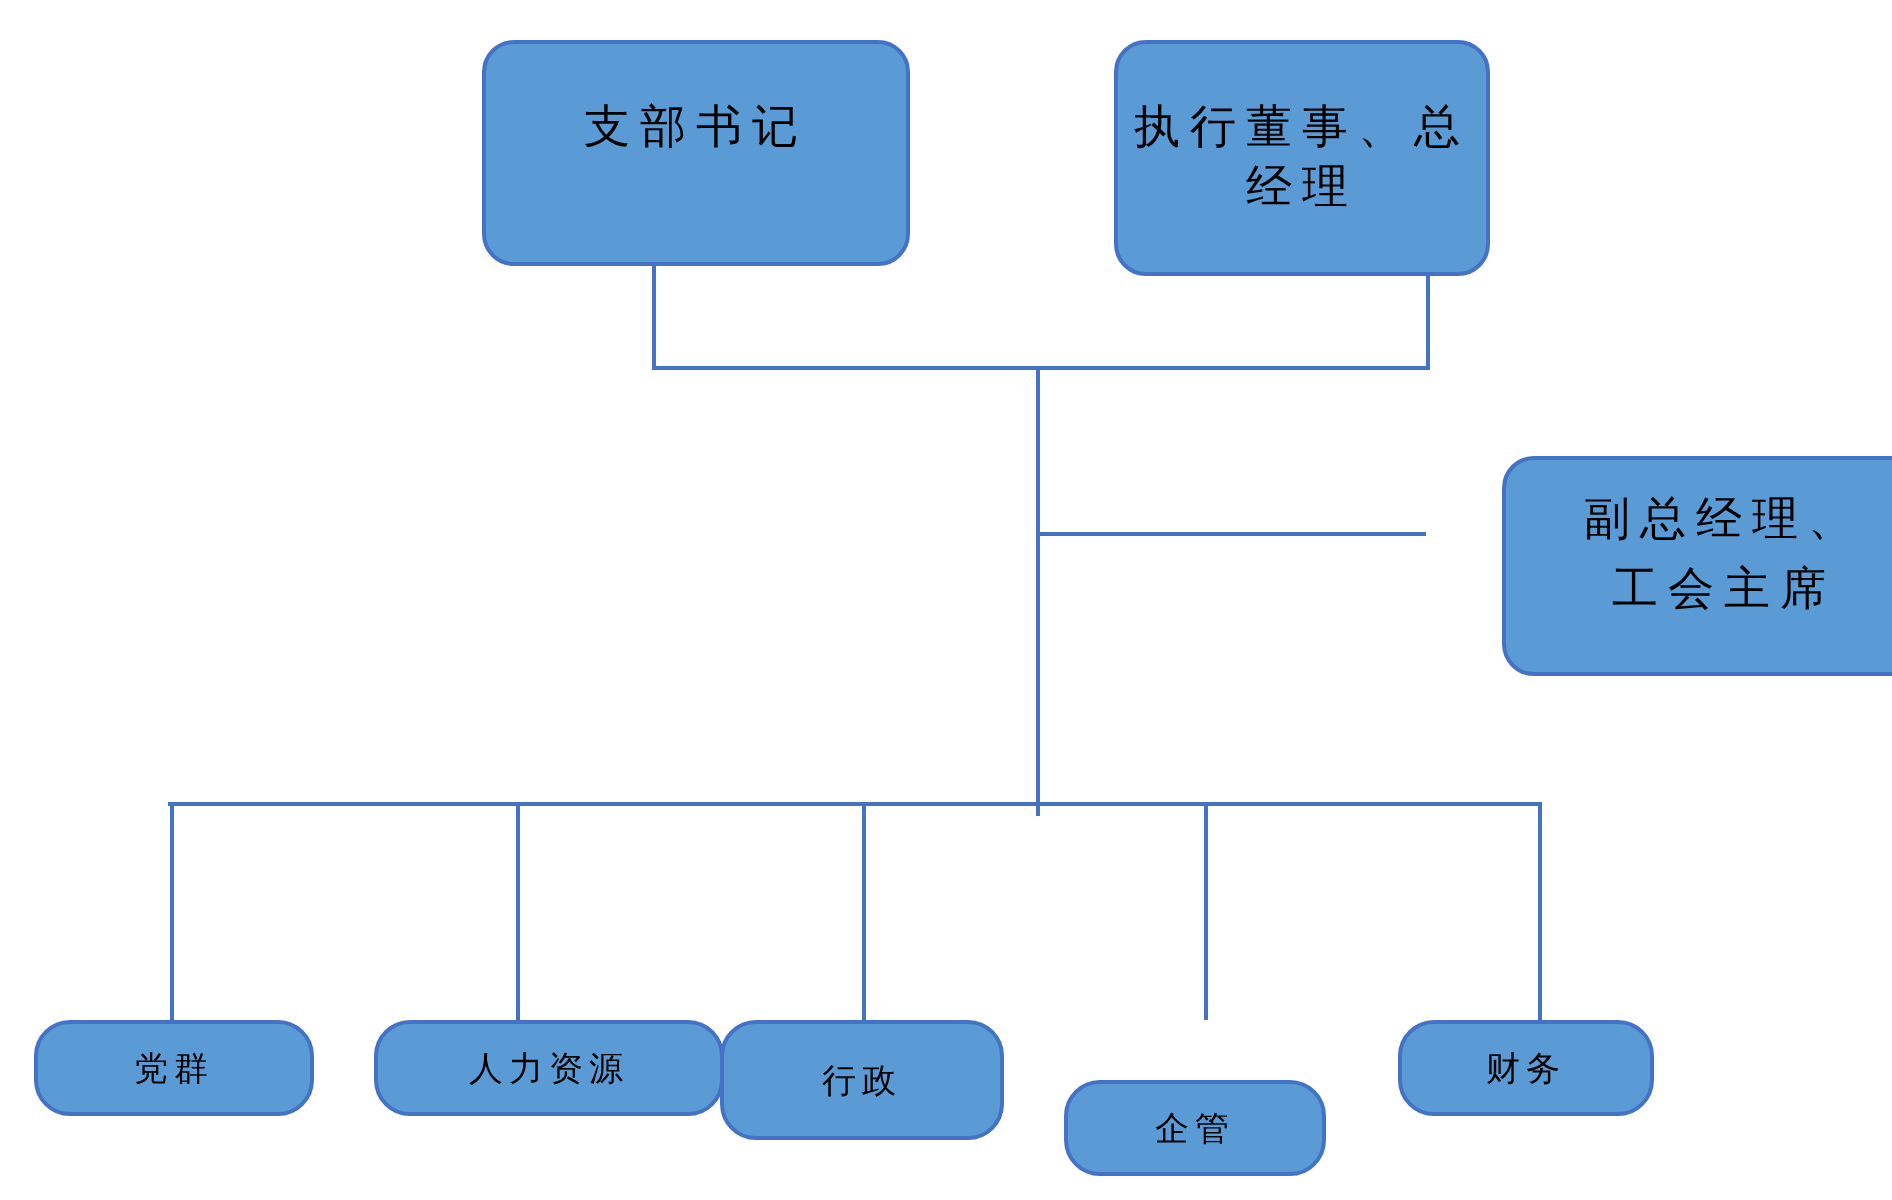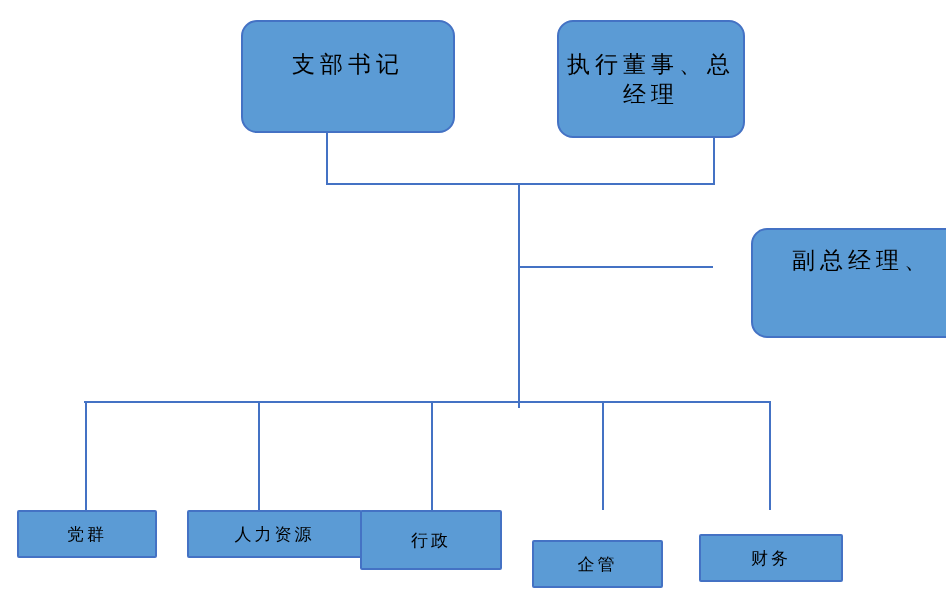--- a/index.html
+++ b/index.html
@@ -35,21 +35,21 @@
     padding-top: 27px;
   }
   .node-mid {
     border-radius: 16px;
     font-size: 23px;
     line-height: 35px;
     letter-spacing: 5px;
     padding-top: 13px;
   }
   .node-small {
-    border-radius: 2px;
+    border-radius: 18px;
     font-size: 17px;
     letter-spacing: 3px;
     justify-content: center;
     padding-top: 0;
   }
   .node span { display: block; white-space: nowrap; }
   
   .line {
     position: absolute;
     background: #4472C4;
@@ -78,35 +78,36 @@
     <span>支部书记</span>
   </div>
 
   <div class="node node-big" style="left:557px; top:20px; width:188px; height:118px;">
     <span>执行董事、总</span>
     <span>经理</span>
   </div>
 
   <div class="node node-mid" style="left:751px; top:228px; width:222px; height:110px;">
     <span>副总经理、</span>
+    <span>工会主席</span>
   </div>
 
   <div class="node node-small" style="left:17px; top:510px; width:140px; height:48px;">
     <span>党群</span>
   </div>
 
   <div class="node node-small" style="left:187px; top:510px; width:175px; height:48px;">
     <span>人力资源</span>
   </div>
 
   <div class="node node-small" style="left:360px; top:510px; width:142px; height:60px;">
     <span>行政</span>
   </div>
 
   <div class="node node-small" style="left:532px; top:540px; width:131px; height:48px;">
     <span>企管</span>
   </div>
 
-  <div class="node node-small" style="left:699px; top:510px; width:144px; height:48px;margin-top:24px;">
+  <div class="node node-small" style="left:699px; top:510px; width:128px; height:48px;">
     <span>财务</span>
   </div>
 
 </div>
 
 </body></html>

